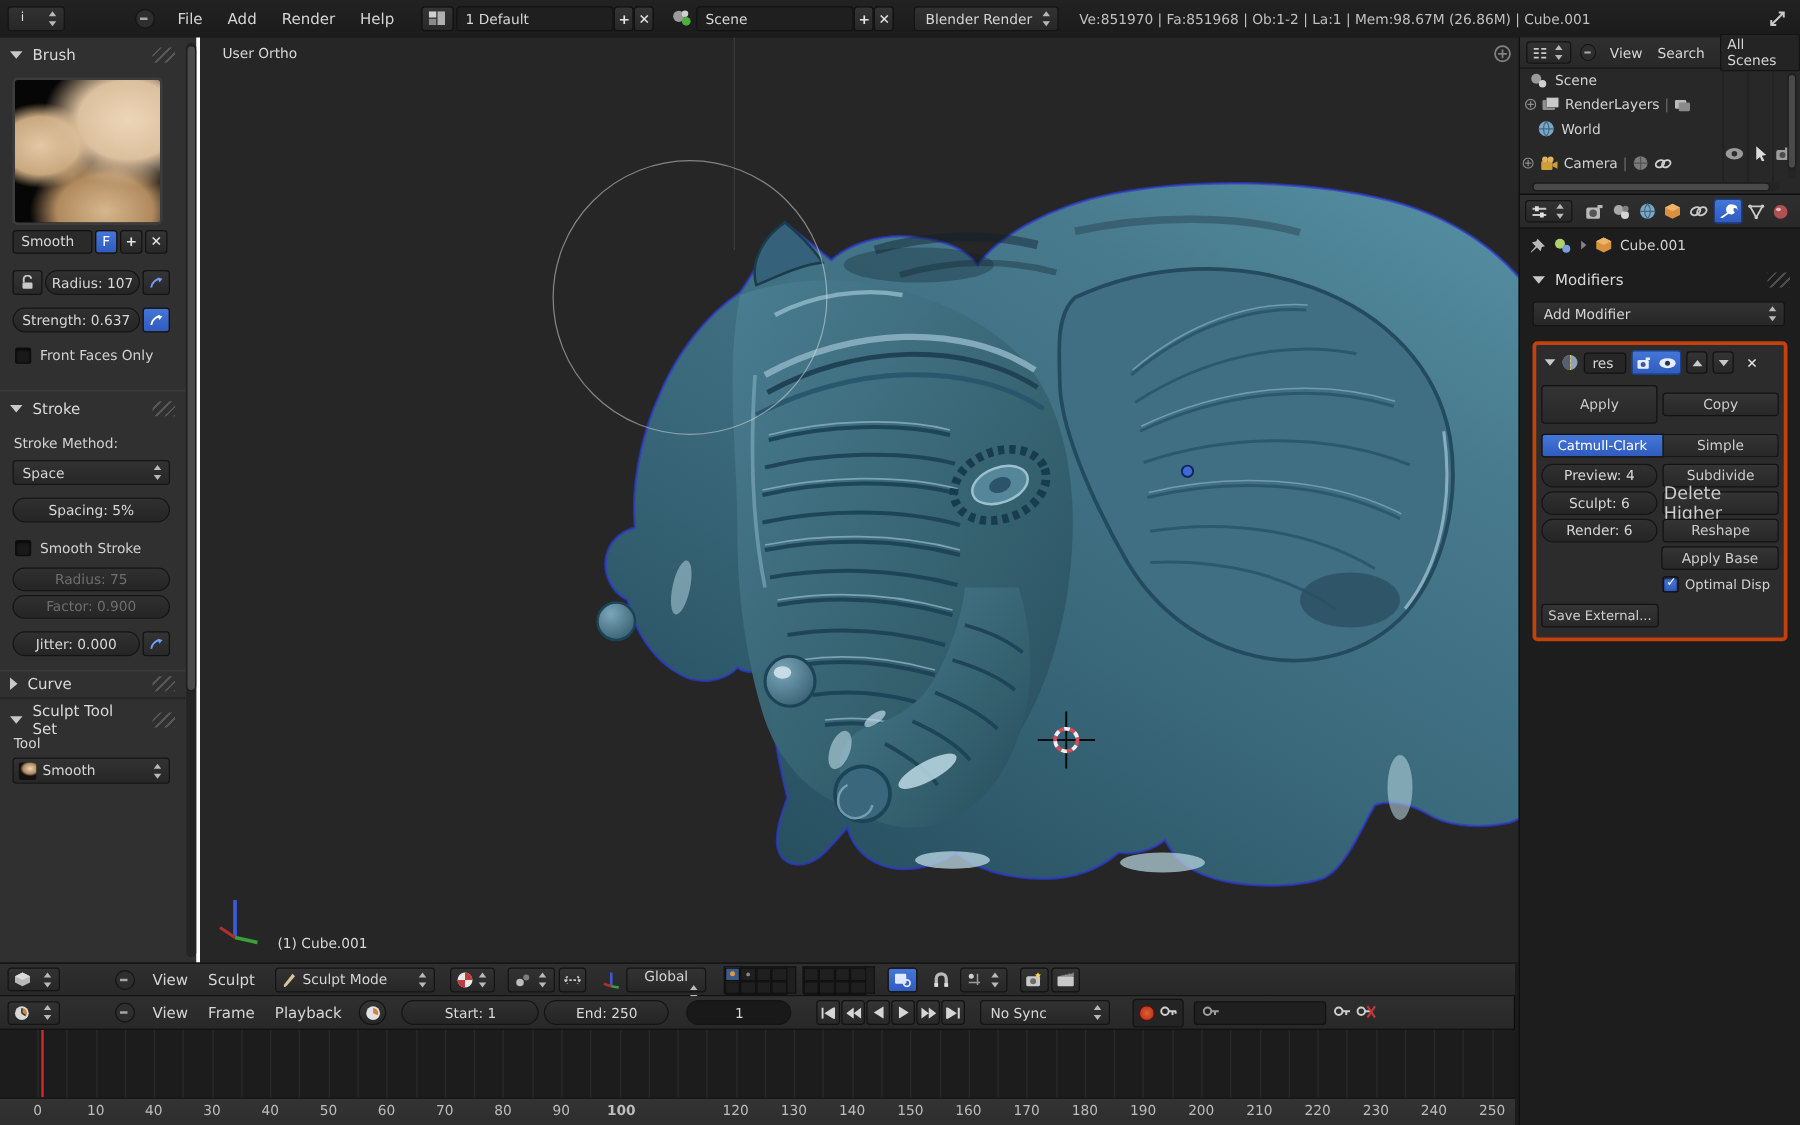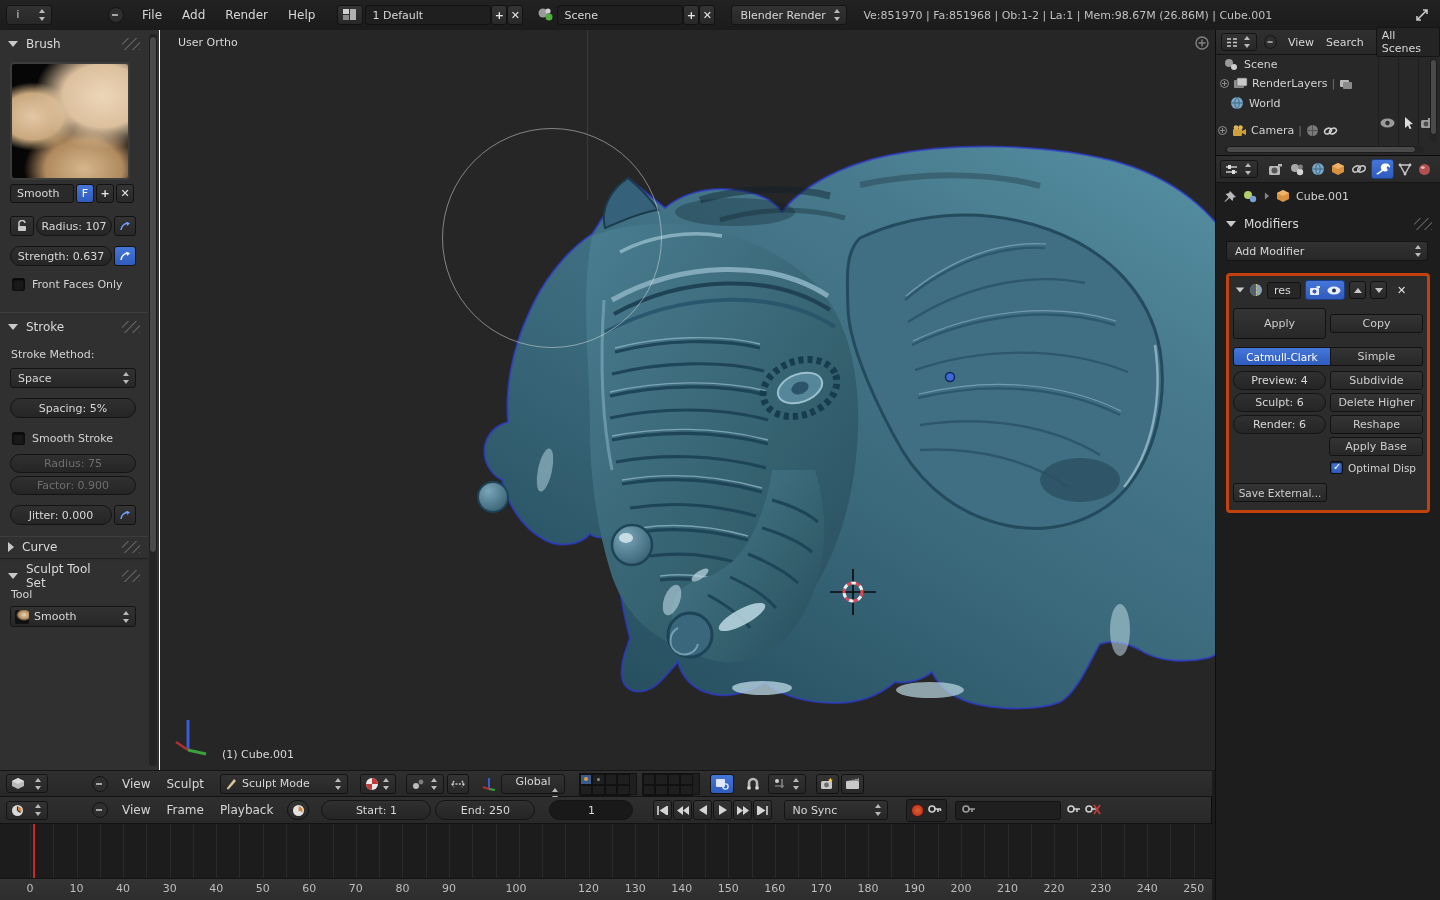--- a/index.html
+++ b/index.html
@@ -99,21 +99,21 @@
       <i class="st"></i>
     </div>
 
     <span class="ni" style="margin-left:16px;color:#c0c0c0;">Ve:851970 | Fa:851968 | Ob:1-2 | La:1 | Mem:98.67M (26.86M) | Cube.001</span>
 
     <svg class="ic" width="16" height="16" style="margin-left:auto;margin-right:10px;">
       <path d="M3 13 L13 3 M9 3 h4 v4 M7 13 h-4 v-4" stroke="#c9c9c9" stroke-width="1.6" fill="none"></path>
     </svg>
   </div>
 
-  <div class="abs" style="left:0;top:30px;width:160px;height:740px;background:#303030;border-right:1px solid #ffffff;box-sizing:border-box;">
+  <div class="abs" style="left:0;top:30px;width:160px;height:740px;background:#303030;border-right:3px solid #ffffff;box-sizing:border-box;">
 
     <div class="phdr abs" style="left:8px;top:7px;width:132px;">
       <i class="tri-d"></i>
       <span>Brush</span>
       <span class="grip" style="margin-left:auto;"></span>
     </div>
     <div class="abs" style="left:10px;top:32px;width:120px;height:118px;border:2px solid #3c3c3c;border-radius:4px;box-sizing:border-box;
                 background:
                  radial-gradient(95px 75px at 78% 28%, #ecd6b8 0%, #dcc09e 42%, rgba(20,12,6,0) 72%),
                  radial-gradient(60px 46px at 18% 46%, #e3c7a6 0%, #c9a87e 50%, rgba(0,0,0,0) 74%),
@@ -647,21 +647,21 @@
         <span class="tick" style="left: 30px;">0</span>
         <span class="tick" style="left: 76.55px;">10</span>
         <span class="tick" style="left: 123.1px;">40</span>
         <span class="tick" style="left: 169.65px;">30</span>
         <span class="tick" style="left: 216.2px;">40</span>
         <span class="tick" style="left: 262.75px;">50</span>
         <span class="tick" style="left: 309.3px;">60</span>
         <span class="tick" style="left: 355.85px;">70</span>
         <span class="tick" style="left: 402.4px;">80</span>
         <span class="tick" style="left: 448.95px;">90</span>
-        <span class="tick" style="left: 516px;">100</span>
+        <span class="tick" style="left: 497px; font-weight: bold;">100</span>
         <span class="tick" style="left: 542.05px; margin-top: 21px;">110</span>
         <span class="tick" style="left: 588.6px;">120</span>
         <span class="tick" style="left: 635.15px;">130</span>
         <span class="tick" style="left: 681.7px;">140</span>
         <span class="tick" style="left: 728.25px;">150</span>
         <span class="tick" style="left: 774.8px;">160</span>
         <span class="tick" style="left: 821.35px;">170</span>
         <span class="tick" style="left: 867.9px;">180</span>
         <span class="tick" style="left: 914.45px;">190</span>
         <span class="tick" style="left: 961px;">200</span>
@@ -914,21 +914,21 @@
             <span>Preview: 4</span>
           </div>
         <div class="btn" style="flex:1;height:19px;">
             <span>Subdivide</span>
           </div>
       </div>
       <div class="row" style="margin-top:3px;gap:4px;">
         <div class="slider" style="flex:1;height:19px;">
             <span>Sculpt: 6</span>
           </div>
-        <div class="btn" style="flex:1;height:19px;font-size:11px;">
+        <div class="btn" style="flex:1;height:19px;font-size:14px;">
             <span>Delete Higher</span>
           </div>
       </div>
       <div class="row" style="margin-top:3px;gap:4px;">
         <div class="slider" style="flex:1;height:19px;">
             <span>Render: 6</span>
           </div>
         <div class="btn" style="flex:1;height:19px;">
             <span>Reshape</span>
           </div>

